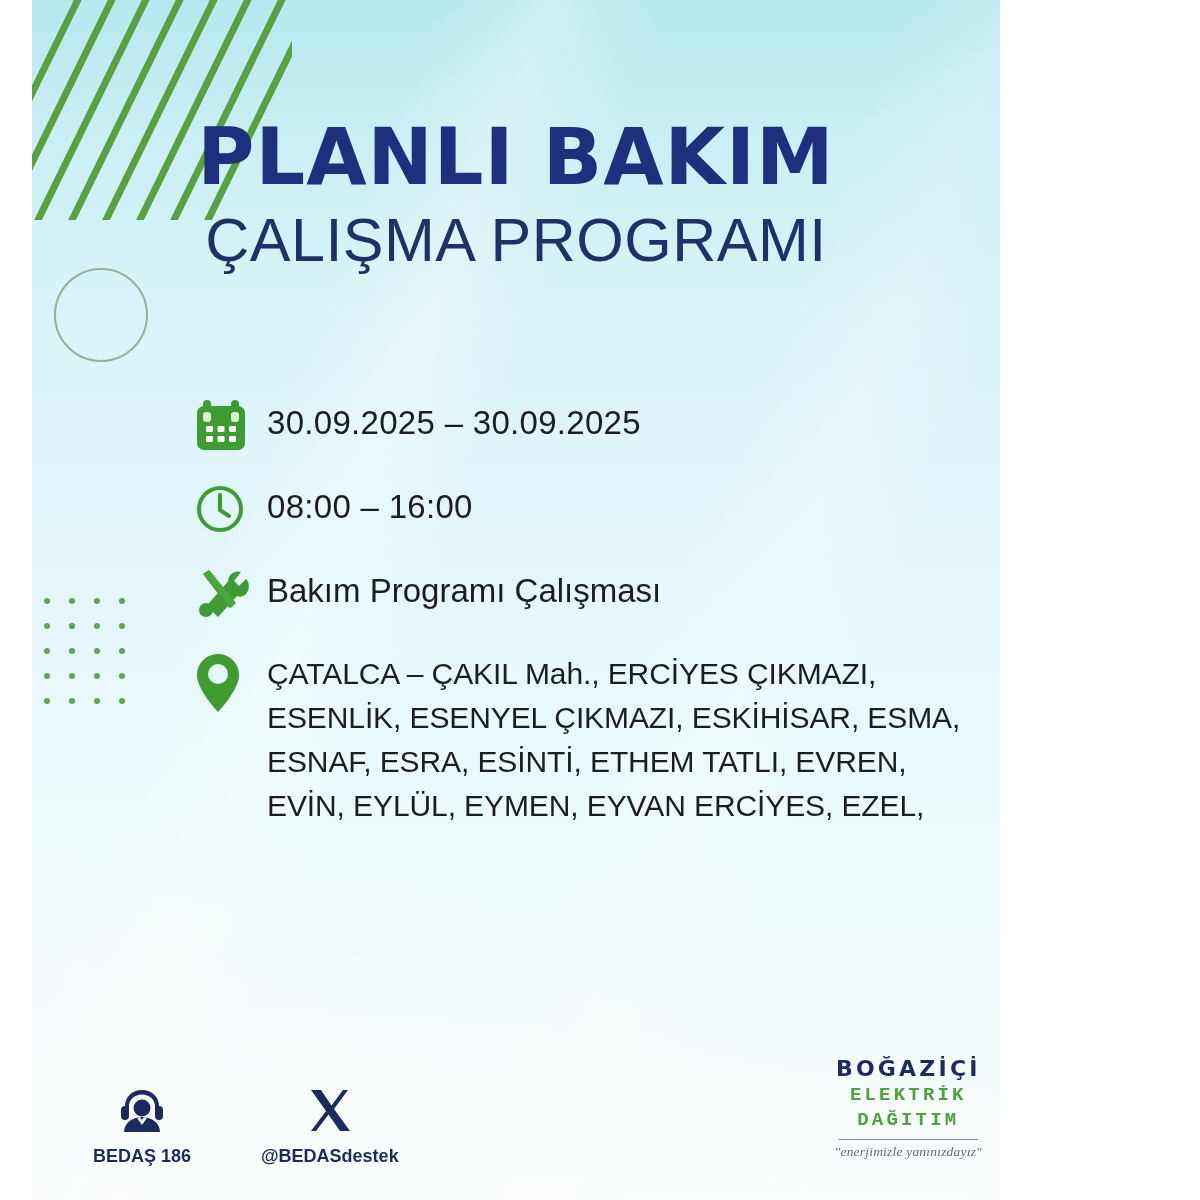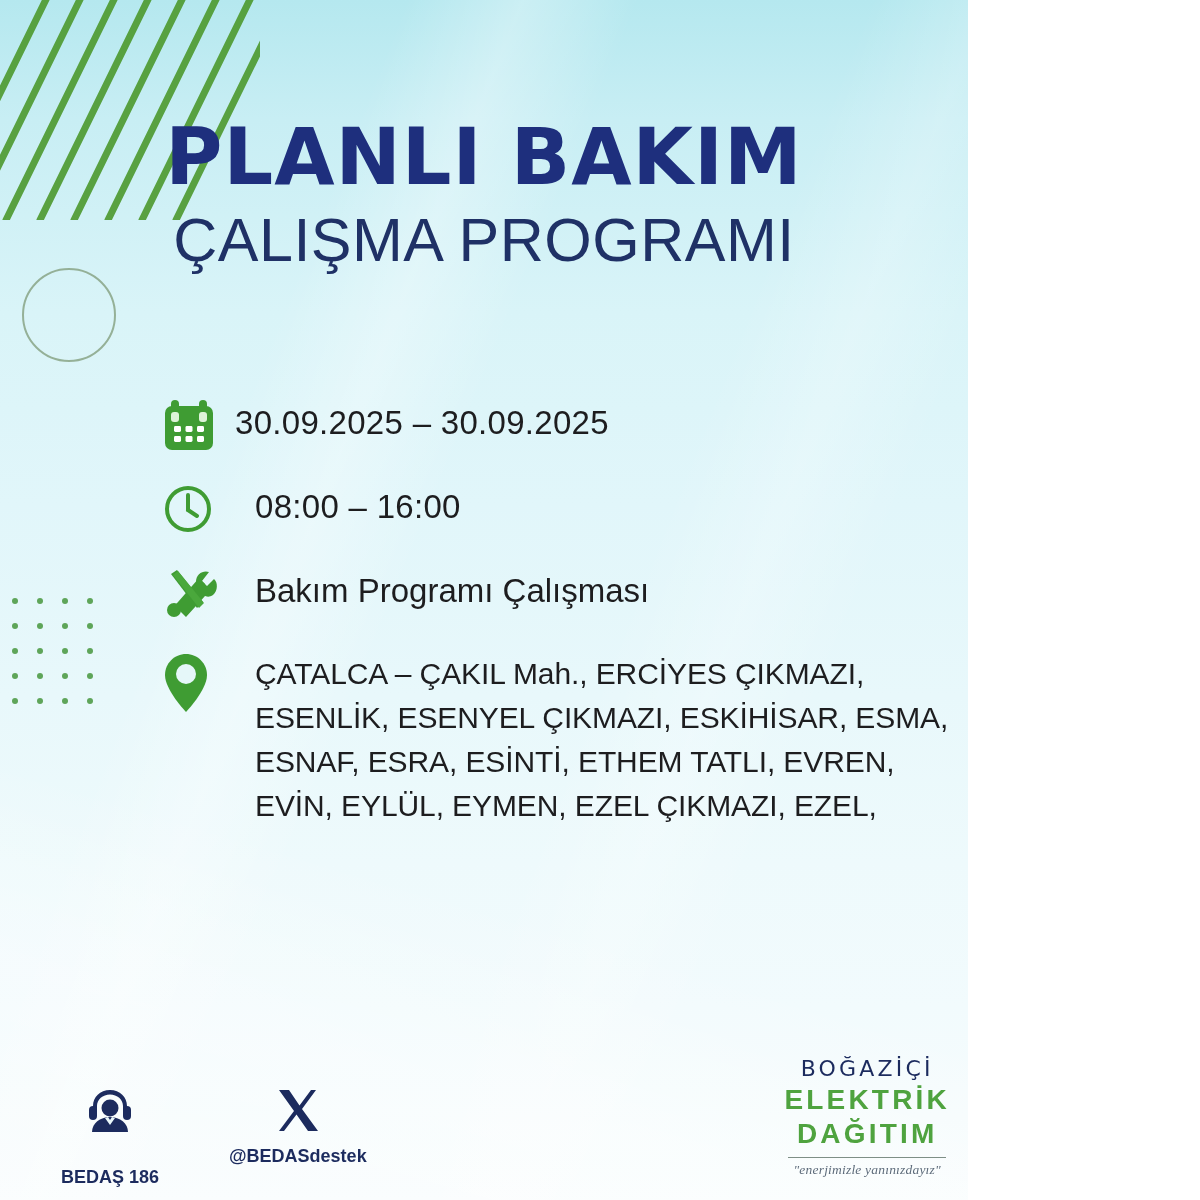--- a/index.html
+++ b/index.html
@@ -17,20 +17,21 @@
     background: linear-gradient(180deg,
         #b5e8ef 0%,
         #c8eef4 10%,
         #d9f4f8 26%,
         #e1f6fa 42%,
         #e8f8fb 58%,
         #eefafc 72%,
         #f2fbfd 84%,
         #f6fcfd 93%,
         #f9fdfe 100%);
+    margin-left: 32px;
   }
 
   
   .sheen {
     position: absolute;
     inset: 0;
     background:
       linear-gradient(112deg, rgba(255,255,255,0.00) 28%, rgba(255,255,255,0.30) 36%, rgba(255,255,255,0.00) 44%),
       linear-gradient(112deg, rgba(255,255,255,0.00) 60%, rgba(255,255,255,0.22) 68%, rgba(255,255,255,0.00) 76%),
       linear-gradient(196deg, rgba(255,255,255,0.00) 70%, rgba(255,255,255,0.35) 84%, rgba(255,255,255,0.10) 100%);
@@ -105,21 +106,21 @@
   .info {
     position: absolute;
     left: 163px;
     top: 394px;
     width: 920px;
   }
   .row {
     display: flex;
     align-items: flex-start;
   }
-  .row + .row { margin-top: 22px; gap: 20px; }
+  .row + .row { margin-top: 22px; }
   .row .ico {
     flex: 0 0 72px;
     height: 62px;
     display: flex;
     align-items: center;
     justify-content: flex-start;
   }
   .row .txt {
     font-family: "Liberation Sans", sans-serif;
     font-size: 33px;
@@ -153,43 +154,43 @@
   }
   .fitem .fico { height: 52px; display: flex; align-items: center; }
   .fitem .flab {
     margin-top: 9px;
     font-family: "Liberation Sans", sans-serif;
     font-size: 18px;
     font-weight: bold;
     color: #1c2b5e;
     white-space: nowrap;
   }
-  #f-phone { margin-left: 6px; gap: 21px; }
+  #f-phone { margin-left: 6px; }
   #f-web   { margin-left: 26px; }
   #f-x     { margin-left: 24px; }
 
   
   .brand {
     position: absolute;
     right: 18px;
     top: 1058px;
     text-align: center;
     line-height: 1.0;
   }
   .brand .b1 {
     font-family: "DejaVu Sans", sans-serif;
     font-size: 22px;
-    font-weight: normal;
+    font-weight: bold;
     letter-spacing: 3.2px;
     color: #1c2b5e;
     display: block;
   }
   .brand .b2, .brand .b3 {
-    font-family: Liberation Sans, sans-serif;
-    font-size: 28px;
+    font-family: Liberation Mono, monospace;
+    font-size: 19px;
     font-weight: bold;
     letter-spacing: 3.2px;
     color: #4fa33f;
     display: block;
     margin-top: 6px;
   }
   .brand .rule {
     height: 1px;
     background: #7e8f86;
     margin: 9px 4px 5px 4px;
@@ -326,21 +327,21 @@
       <div class="ico">
         <svg width="46" height="62" viewBox="0 0 46 62">
           <path d="M23 2 C11.4 2 2 11.4 2 23 C2 38 23 60 23 60 C23 60 44 38 44 23 C44 11.4 34.6 2 23 2 Z" fill="#3f9c33"></path>
           <circle cx="23" cy="22" r="10" fill="#e5f7f9"></circle>
         </svg>
       </div>
       <div class="txt" id="address-text">
           <div>ÇATALCA – ÇAKIL Mah., ERCİYES ÇIKMAZI,</div>
           <div>ESENLİK, ESENYEL ÇIKMAZI, ESKİHİSAR, ESMA,</div>
           <div>ESNAF, ESRA, ESİNTİ, ETHEM TATLI, EVREN,</div>
-          <div>EVİN, EYLÜL, EYMEN, EZEL ÇIKMAZI, EZEL,</div>
+          <div>EVİN, EYLÜL, EYMEN, EYVAN ERCİYES, EZEL,</div>
         </div>
     </div>
 
   </div>
 
   <div class="footer">
 
     <div class="fitem" id="f-phone">
       <div class="fico">
         <svg width="54" height="50" viewBox="0 0 54 50">

